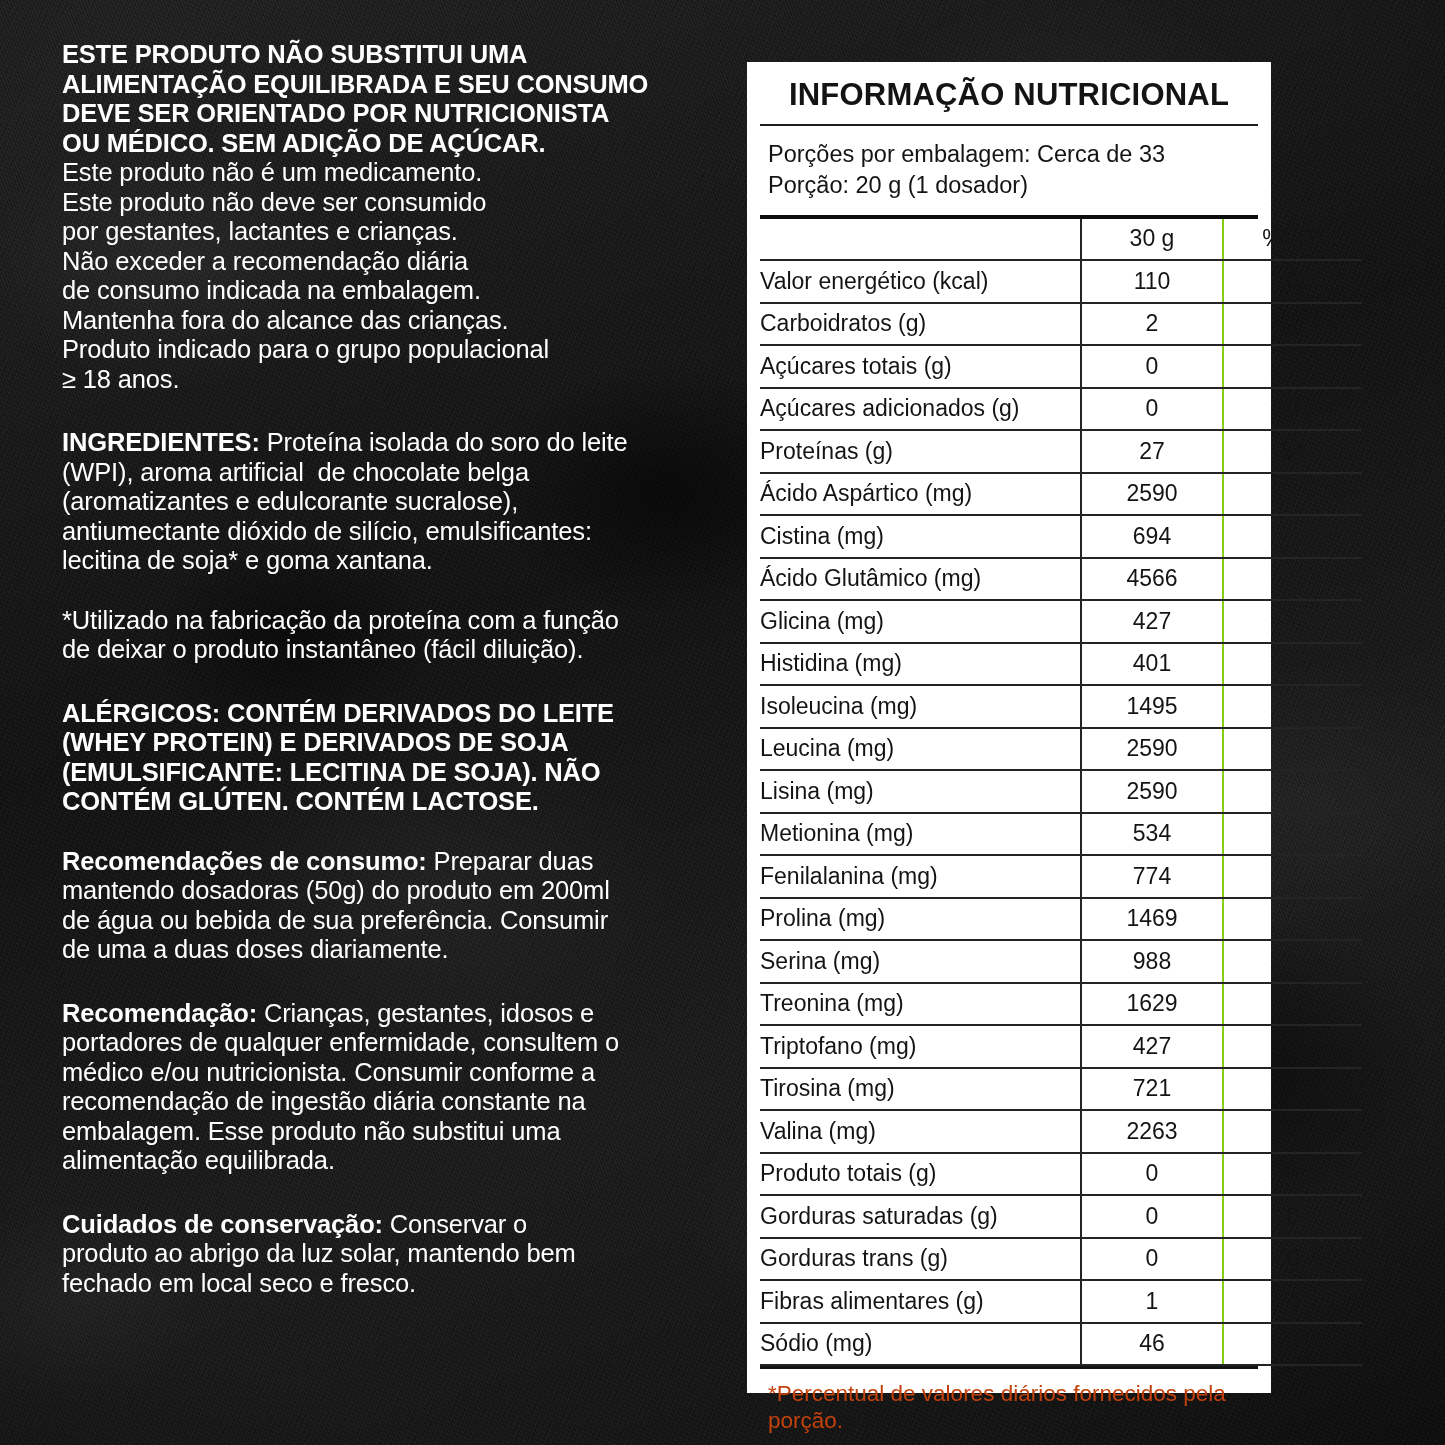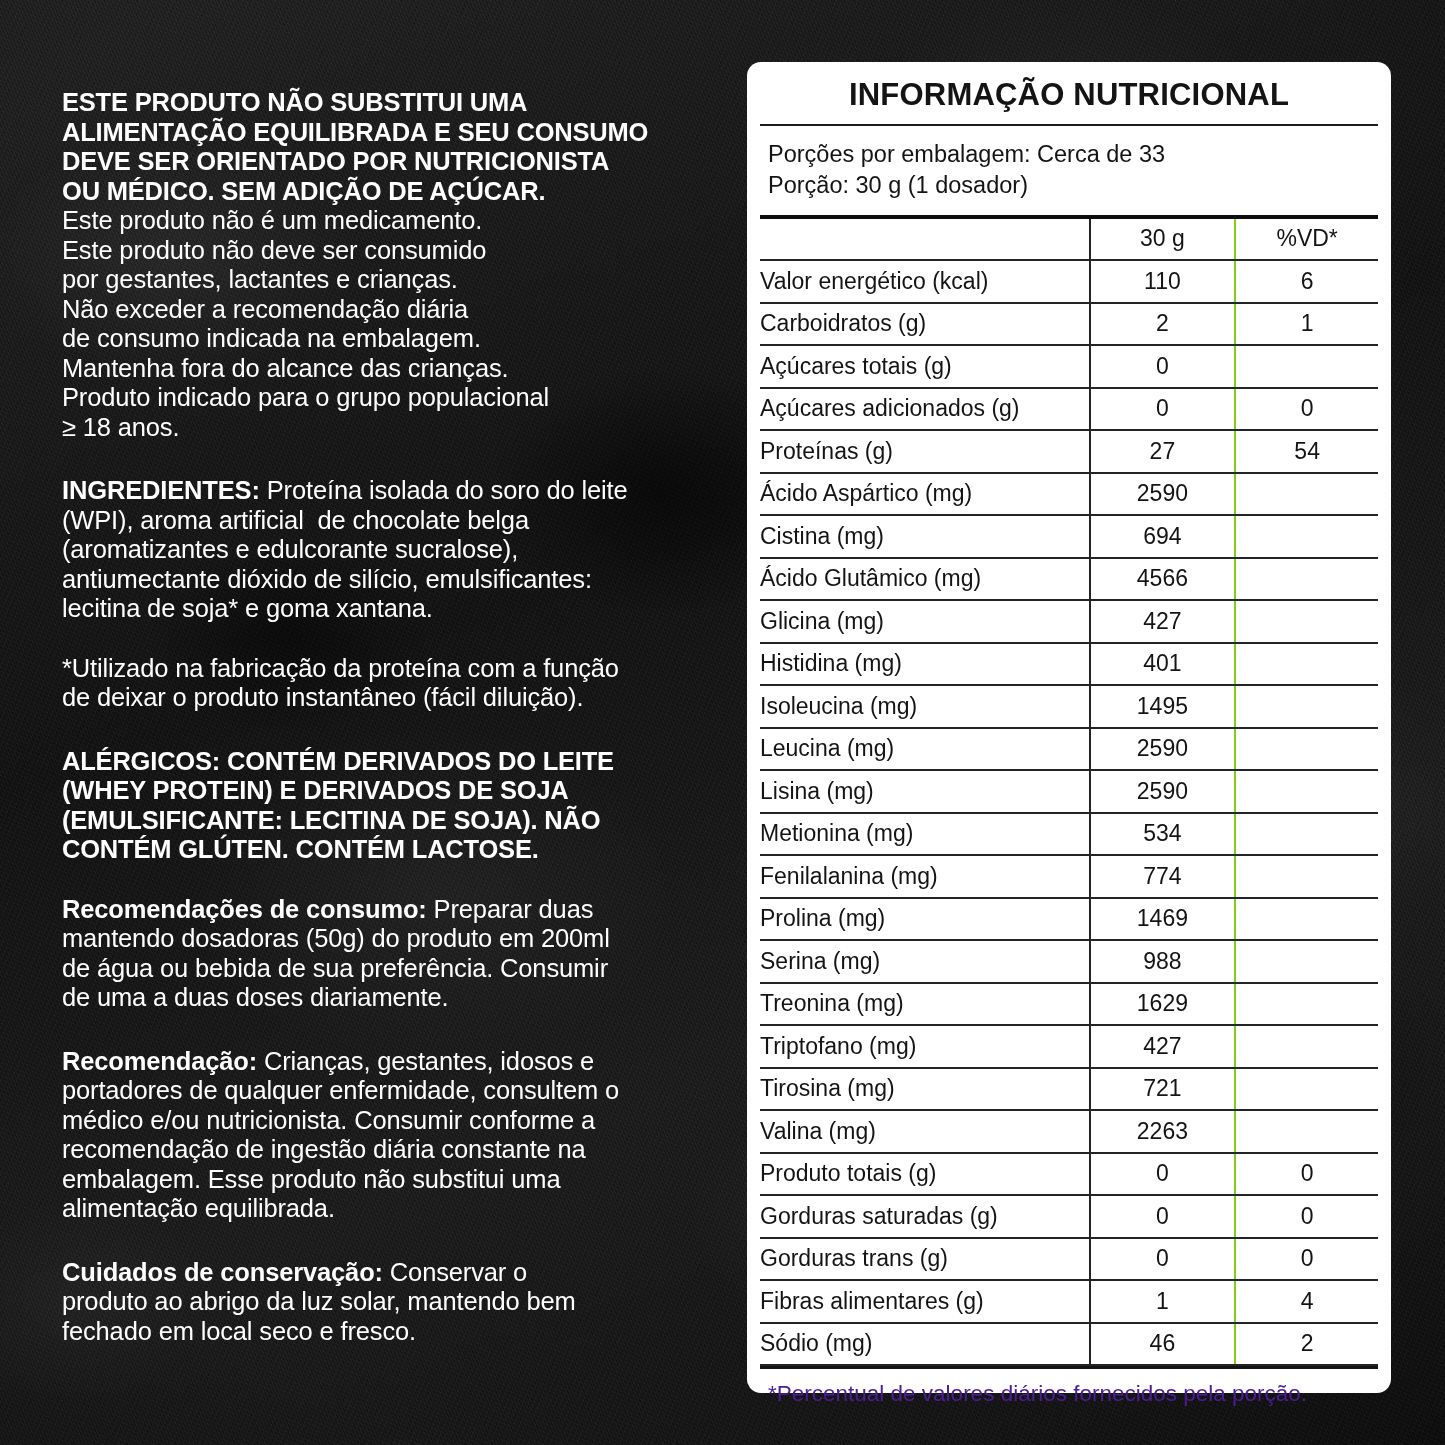--- a/index.html
+++ b/index.html
@@ -44,21 +44,20 @@
       radial-gradient(ellipse 120% 110% at 50% 45%, rgba(0,0,0,0) 52%, rgba(0,0,0,0.62) 100%);
     pointer-events: none;
   }
 
   
   #left-column {
     position: absolute;
     left: 62px;
     top: 40px;
     width: 625px;
-    margin-top: 48px;
   }
   .para {
     color: #ffffff;
     font-size: 25.5px;
     line-height: 29.5px;
     font-family: "Liberation Sans Narrow", "Liberation Sans", sans-serif;
     font-stretch: condensed;
     letter-spacing: -0.15px;
     margin: 0;
     white-space: pre-wrap;
@@ -73,26 +72,25 @@
     font-weight: bold;
   }
   .gap-md { height: 30px; }
   .gap-lg { height: 34px; }
 
   
   #nutrition-panel {
     position: absolute;
     left: 747px;
     top: 62px;
-    width: 644px;
+    width: 524px;
     height: 1331px;
     background: #ffffff;
     box-sizing: border-box;
     padding: 0 13px;
-    border-radius: 14px;
   }
   #nutrition-title {
     text-align: center;
     font-size: 31px;
     font-weight: bold;
     color: #141414;
     letter-spacing: 0.2px;
     padding-top: 17px;
     padding-bottom: 12px;
     line-height: 1.05;
@@ -145,21 +143,21 @@
   .indent-1 { padding-left: 18px; }
   .indent-2 { padding-left: 30px; }
 
   #table-foot-rule {
     height: 3px;
     background: #141414;
     width: 100%;
   }
   #nutrition-footnote {
     font-size: 22.5px;
-    color: #4c1d95;
+    color: #c2410c;
     padding: 11px 2px 0 8px;
     line-height: 1.2;
   }
 </style>
 </head>
 <body>
 
 <div id="bg-texture"></div>
 <div id="bg-vignette"></div>
 
@@ -208,21 +206,21 @@
 produto ao abrigo da luz solar, mantendo bem
 fechado em local seco e fresco.</span></p>
   </div>
 
 <div id="nutrition-panel">
   <div id="nutrition-title">INFORMAÇÃO NUTRICIONAL</div>
   <div class="rule-thin"></div>
 
   <div id="serving-info">
     <div class="serving-line">Porções por embalagem: Cerca de 33</div>
-    <div class="serving-line">Porção: 30 g (1 dosador)</div>
+    <div class="serving-line">Porção: 20 g (1 dosador)</div>
   </div>
 
   <div class="rule-thick"></div>
 
   <table id="nutrition-table">
     <tbody id="nutrition-tbody">
         <tr class="header-row">
           <td class="col-name"></td>
           <td class="col-value">30 g</td>
           <td class="col-vd">%VD*</td>

